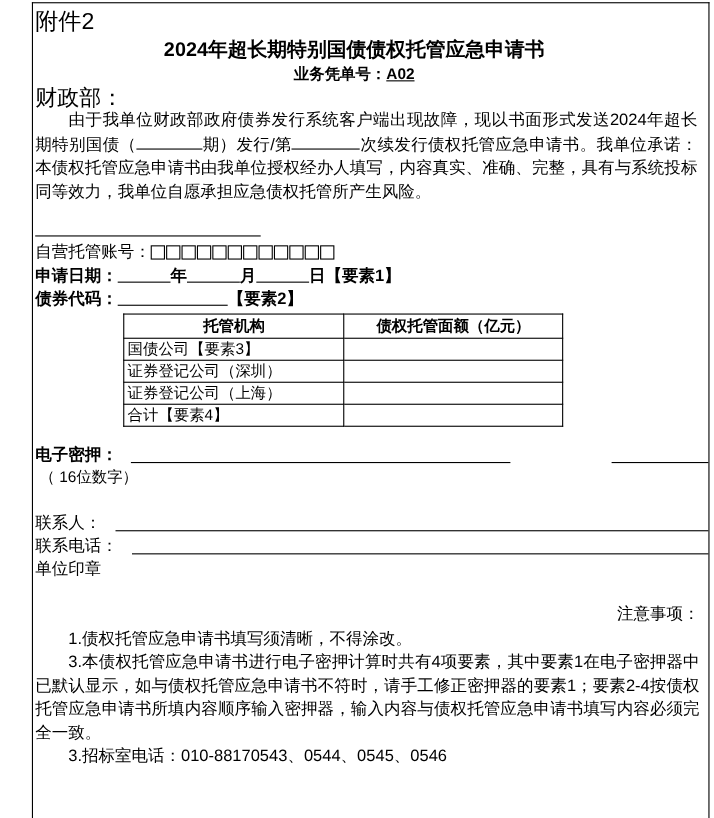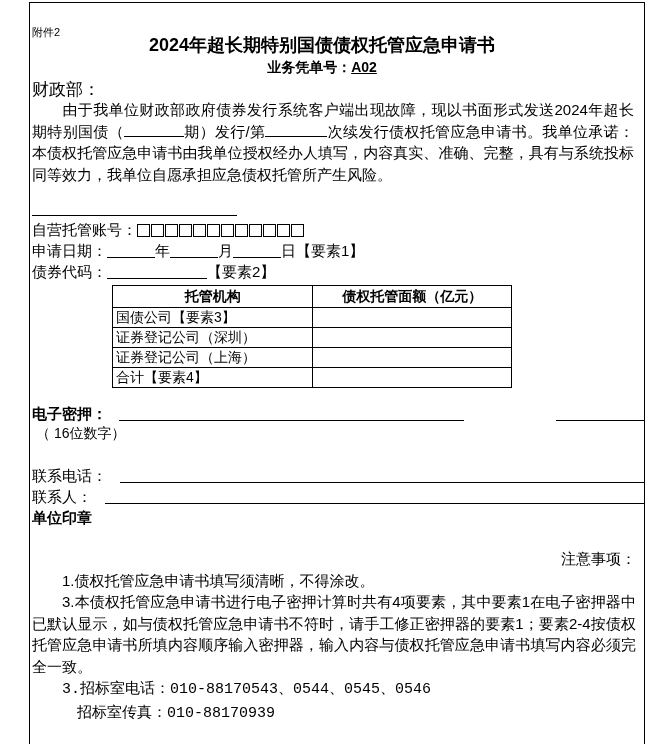--- a/index.html
+++ b/index.html
@@ -51,24 +51,23 @@
     left: 32px;
     top: 0;
     width: 612px;
     height: 744px;
   }
 
   .attach-label {
     position: absolute;
     left: 0px;
     top: 10px;
-    font-size: 11px;
+    font-size: 21px;
     line-height: 20px;
     white-space: nowrap;
-    margin-top: 12px;
   }
 
   .doc-title {
     position: absolute;
     left: 0;
     top: 33px;
     width: 580px;
     text-align: center;
     font-size: 18px;
     font-weight: bold;
@@ -89,21 +88,21 @@
     white-space: nowrap;
   }
   .voucher-value {
     text-decoration: underline;
   }
 
   .salutation {
     position: absolute;
     left: 0px;
     top: 79px;
-    font-size: 17px;
+    font-size: 20px;
     line-height: 21px;
     white-space: nowrap;
   }
 
   .body-para {
     position: absolute;
     left: 0px;
     top: 99px;
     width: 602px;
     font-size: 15px;
@@ -126,21 +125,21 @@
     top: 198px;
     width: 602px;
     font-size: 15px;
   }
   .field-row {
     position: relative;
     height: 21px;
     line-height: 21px;
     white-space: nowrap;
   }
-  .field-row.bold { font-weight: normal; }
+  .field-row.bold { font-weight: bold; }
   .f-lbl { display: inline-block; }
   .ul-long {
     display: inline-block;
     width: 205px;
     border-bottom: 1px solid #000;
     height: 14px;
     vertical-align: -2px;
   }
   .ul-date {
     display: inline-block;
@@ -245,42 +244,42 @@
     top: 17px;
     border-bottom: 1px solid #000;
   }
   .cr1 { left: 73px; width: 539px; }
   .cr2 { left: 88px; width: 524px; }
   .stamp-label {
     position: absolute;
     left: 0px;
     top: 42px;
     font-size: 15px;
-    font-weight: bold;
+    font-weight: normal;
     line-height: 21px;
     white-space: nowrap;
   }
 
   .notes {
     position: absolute;
     left: 0px;
     top: 548px;
     width: 604px;
     font-size: 15px;
     line-height: 21.5px;
   }
   .notes-title { font-weight: normal; text-align: right; }
   .note-p {
     text-align: justify;
     text-justify: inter-ideograph;
   }
   .note-p .indent { display: inline-block; width: 30px; }
   .note-sub { display: block; }
   .note-sub .indent2 { display: inline-block; width: 45px; }
-  .tel-num { font-family: Liberation Mono, monospace; }
+  .tel-num { font-family: Liberation Sans, sans-serif; }
 </style>
 </head>
 <body>
 
 <div id="page">
 
   <div class="page-frame-top"></div>
   <div class="page-frame-left"></div>
   <div class="page-frame-right"></div>
 
@@ -339,31 +338,30 @@
 
     <div class="seal-block">
       <div class="seal-row"><span class="seal-label">电子密押：</span>
         <span class="seal-rule-a"></span>
         <span class="seal-rule-b"></span>
       </div>
       <div class="seal-note">（ 16位数字）</div>
     </div>
 
     <div class="contact-block">
+      <div class="contact-row"><span>联系人：</span>
+        <span class="contact-rule cr1"></span>
+      </div>
       <div class="contact-row"><span>联系电话：</span>
         <span class="contact-rule cr2"></span>
-      </div>
-      <div class="contact-row"><span>联系人：</span>
-        <span class="contact-rule cr1"></span>
       </div>
       <div class="stamp-label">单位印章</div>
     </div>
 
     <div class="notes">
       <div class="notes-title">注意事项：</div>
       <div class="note-p"><span class="indent"></span><span>1.债权托管应急申请书填写须清晰，不得涂改。</span></div>
       <div class="note-p"><span class="indent"></span><span>3.本债权托管应急申请书进行电子密押计算时共有4项要素，其中要素1在电子密押器中已默认显示，如与债权托管应急申请书不符时，请手工修正密押器的要素1；要素2-4按债权托管应急申请书所填内容顺序输入密押器，输入内容与债权托管应急申请书填写内容必须完全一致。</span></div>
       <div class="note-p"><span class="indent"></span><span class="tel-num">3.招标室电话：010-88170543、0544、0545、0546</span></div>
-      <div class="note-p note-sub"><span class="indent2"></span><span class="tel-num">招标室传真：010-88170939</span></div>
     </div>
 
   </div>
 </div>
 
 </body></html>

